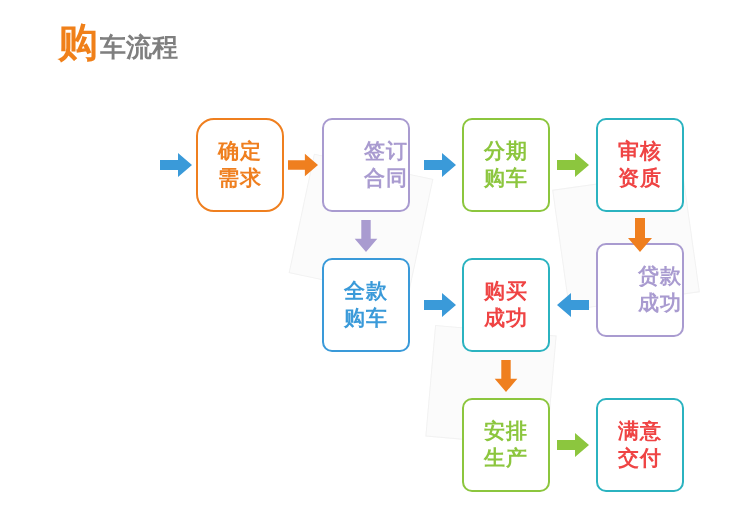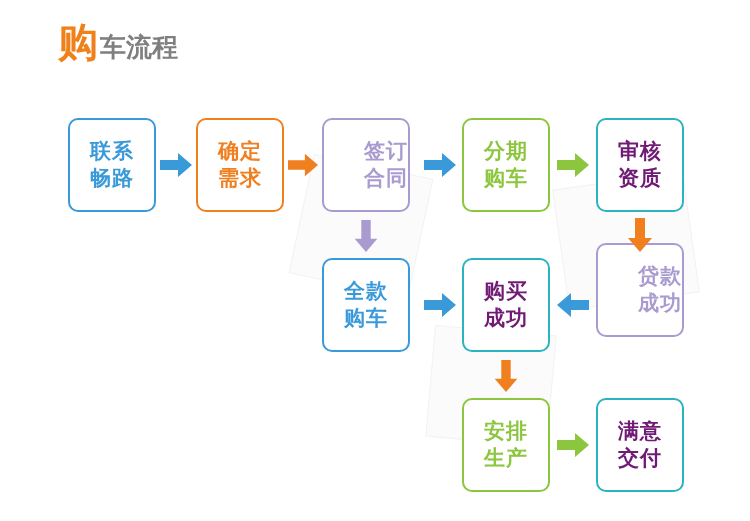--- a/index.html
+++ b/index.html
@@ -80,21 +80,21 @@
   }
   .c-blue   { border-color: #3a9ad9; }
   .c-blue .line { color: #3a9ad9; }
   .c-orange { border-color: #ef7f1f; }
   .c-orange .line { color: #ef7f1f; }
   .c-purple { border-color: #a99bd0; align-items: flex-end; }
   .c-purple .line { color: #a99bd0; }
   .c-green  { border-color: #8cc63e; }
   .c-green .line { color: #8cc63e; }
   .c-cyan   { border-color: #2bb3c0; }
-  .c-cyan .line { color: #701a75; }
+  .c-cyan .line { color: #ef4444; }
 
   
   .arrow {
     position: absolute;
   }
   .arrow svg { display: block; }
 </style>
 </head>
 <body>
 
@@ -102,26 +102,22 @@
 
   <div class="wm" style="left:300px; top:165px; width:120px; height:120px; transform:rotate(12deg);"></div>
   <div class="wm" style="left:560px; top:180px; width:130px; height:120px; transform:rotate(-8deg);"></div>
   <div class="wm" style="left:430px; top:330px; width:120px; height:110px; transform:rotate(5deg);"></div>
 
   <div class="title-wrap">
     <span class="title-main">购</span>
     <span class="title-sub">车流程</span>
   </div>
 
-  <div class="box c-blue" style="left:68px; top:118px;">
-    <span class="line">联系</span>
-    <span class="line">畅路</span>
-  </div>
-
-  <div class="box c-orange" style="left:196px; top:118px;">
+
+  <div class="box c-orange" style="left:196px; top:118px;border-radius:18px;">
     <span class="line">确定</span>
     <span class="line">需求</span>
   </div>
 
   <div class="box c-purple" style="left:322px; top:118px;">
     <span class="line">签订</span>
     <span class="line">合同</span>
   </div>
 
   <div class="box c-green" style="left:462px; top:118px;">

